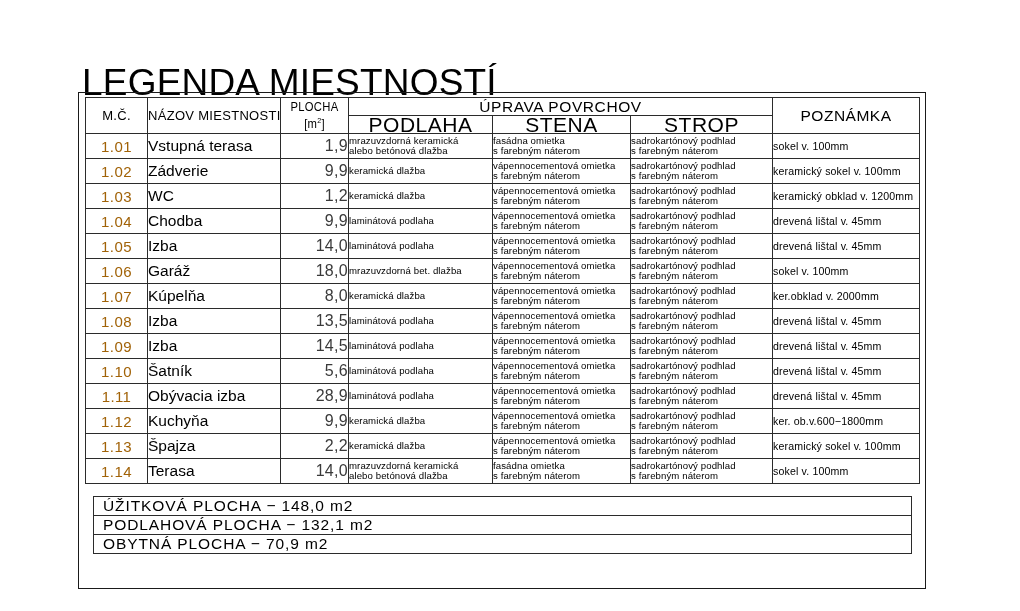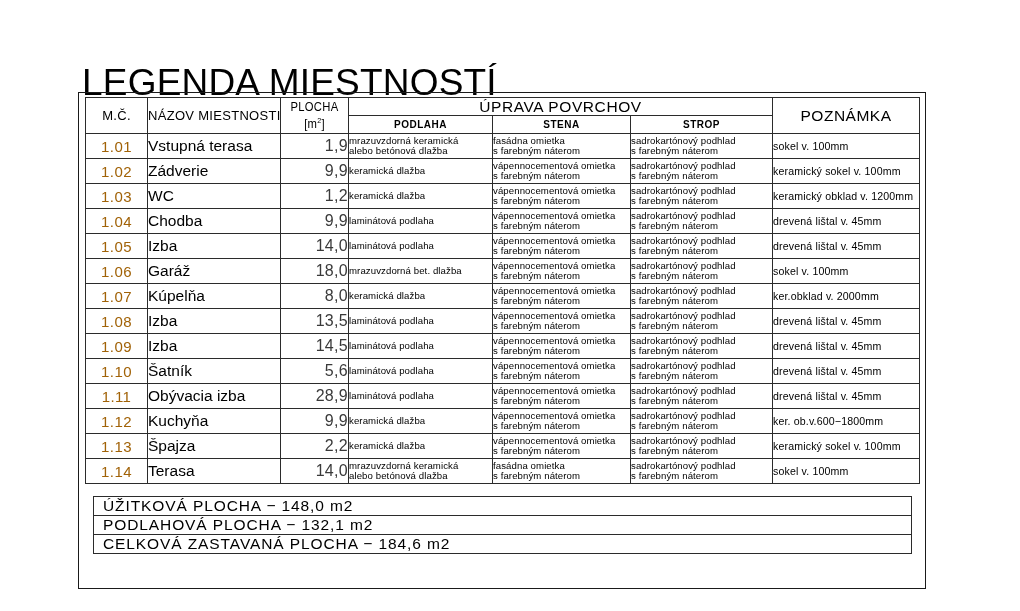--- a/index.html
+++ b/index.html
@@ -83,23 +83,22 @@
     font-size: 12.5px;
     line-height: 14px;
     transform: scaleX(0.9);
     transform-origin: center;
   }
   .hdr-group {
     font-size: 15.5px;
     letter-spacing: 0.6px;
   }
   .hdr-sub {
-    font-size: 10px;
+    font-size: 21px;
     letter-spacing: 0.5px;
-    font-weight: bold;
   }
   .hdr-note {
     font-size: 15.5px;
     letter-spacing: 0.5px;
   }
 
   
   .row-h { height: 25px; }
 
   .cell-mc {
@@ -457,16 +456,16 @@
 
 <table class="summary-table">
   <tbody id="summary-body">
       <tr>
         <td>ÚŽITKOVÁ PLOCHA  −  148,0 m2</td>
       </tr>
       <tr>
         <td>PODLAHOVÁ PLOCHA  −  132,1 m2</td>
       </tr>
       <tr>
-        <td>CELKOVÁ ZASTAVANÁ PLOCHA  −  184,6 m2</td>
+        <td>OBYTNÁ PLOCHA  −  70,9 m2</td>
       </tr>
     </tbody>
 </table>
 
 </body></html>

